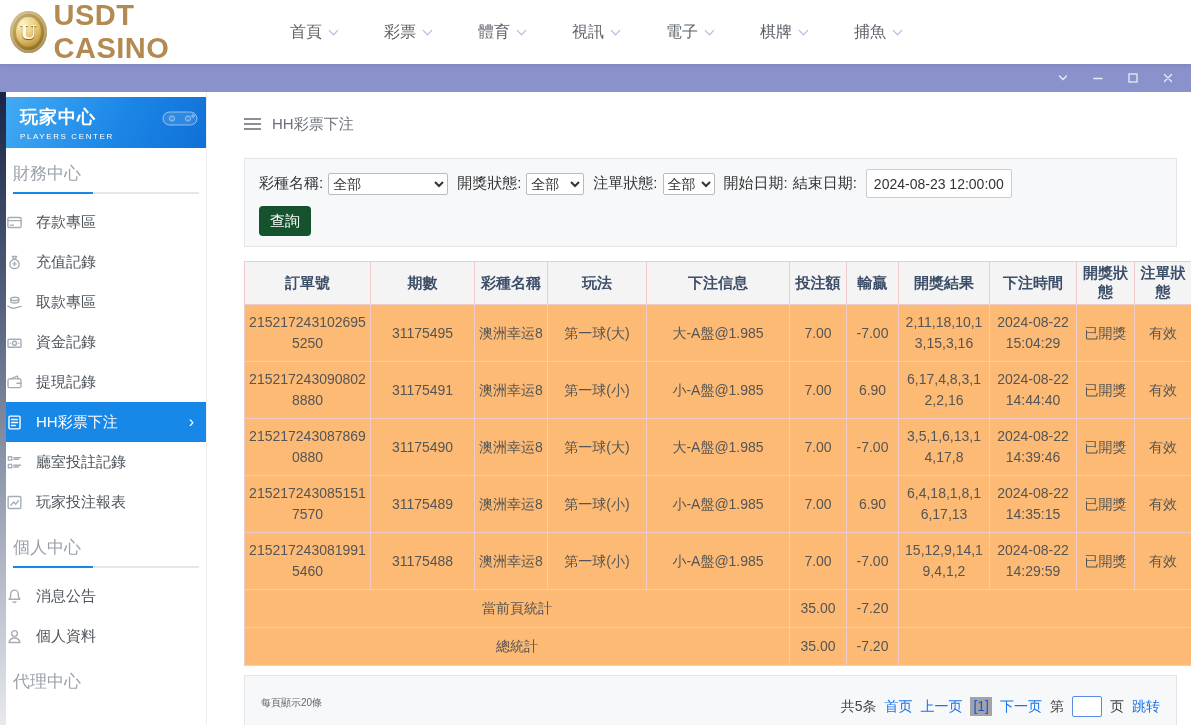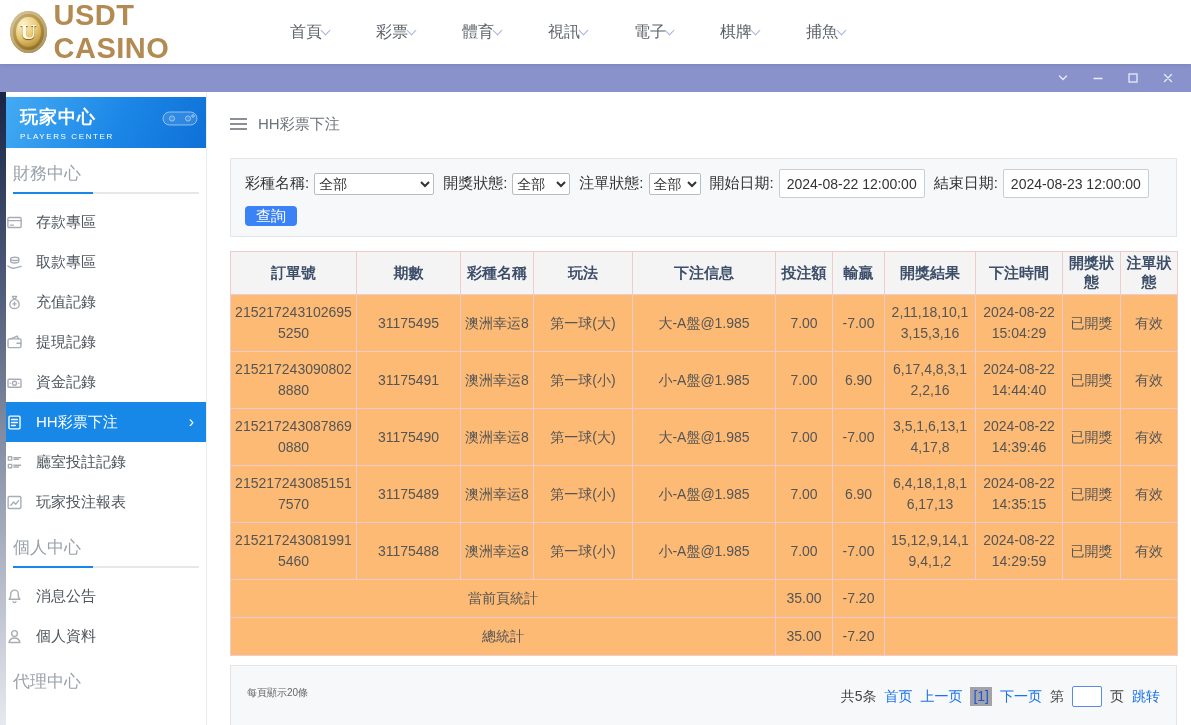--- a/index.html
+++ b/index.html
@@ -13,32 +13,32 @@
     padding-left:10px; position:relative; z-index:3; box-shadow:0 1px 4px rgba(0,0,0,.10); }
   .brand { display:flex; align-items:center; gap:7px; width:222px; flex-shrink:0; }
   .coin { width:42px; height:42px; border-radius:50%;
     background: radial-gradient(circle at 35% 30%, #fdf3c8, #e6c46e 40%, #ab842f 72%, #7a5c1d);
     box-shadow: inset 0 0 0 3px rgba(255,255,255,.30), inset 0 0 0 6px rgba(110,82,24,.40);
     display:flex; align-items:center; justify-content:center; }
   .coin span { font-family:"DejaVu Serif", serif; font-weight:bold; font-size:19px;
     color:#fff8e4; text-shadow:0 1px 1px #6e5218; }
   .brand-text { font-size:29px; font-weight:800; letter-spacing:.5px; color:#b38b52; }
   .mainnav { display:flex; gap:47px; margin-left:58px; font-size:16px; color:#5d6269; }
-  .nav-item { display:flex; align-items:center; cursor:pointer; }
+  .nav-item { display:flex; align-items:center; gap:8px; cursor:pointer; }
   .nav-chev { width:7px; height:7px; border-right:1.7px solid #a9b3de; border-bottom:1.7px solid #a9b3de;
     transform: rotate(45deg); margin-top:-4px; }
   
   .titlebar { height:28px; background:#8a92cc; display:flex; align-items:center;
     justify-content:flex-end; gap:21px; padding-right:16px; }
   .win-btn { width:14px; height:14px; display:flex; align-items:center; justify-content:center;
     cursor:pointer; background:none; border:none; padding:0; }
   .win-btn svg { width:12px; height:12px; }
   .win-btn svg * { stroke:#e9ecf8; stroke-width:1.3; fill:none; stroke-linecap:round; }
   
-  .content { display:flex; height:633px; overflow:hidden; }
+  .content { display:flex; height:633px; overflow:hidden;gap:14px; }
   
   .sidebar { width:207px; flex-shrink:0; background:#fff; position:relative;
     border-right:1px solid #ececee; overflow:hidden; }
   .edge-strip { position:absolute; left:0; top:0; bottom:0; width:6px;
     background: linear-gradient(180deg,#1a2545 0%,#4d5a78 30%,#9aa2b4 65%,#e8e9ee 100%); }
   .sb-inner { margin-left:6px; }
   .sb-header { margin-top:5px; height:51px; position:relative; overflow:hidden;
     background: linear-gradient(115deg,#43abf3 0%,#1c87e7 55%,#0f70d7 100%);
     color:#fff; padding:8px 10px 0 14px; }
   .sb-title { font-size:18px; font-weight:bold; letter-spacing:1px; }
@@ -65,21 +65,21 @@
   .hamburger i { display:block; height:2px; background:#8b9097; }
   .filter-panel { border:1px solid #e3e5e8; background:#f7f8fa; padding:10px 14px 10px 14px; }
   .filter-row { display:flex; align-items:center; font-size:15px; color:#333; white-space:nowrap; }
   .filter-row label { margin-right:5px; }
   .filter-row label + * { margin-right:9px; }
   .sel { height:22px; border:1px solid #b9bcc1; background:#fff; font-size:14px;
     color:#333; border-radius:2px; font-family:inherit; }
   .w120 { width:120px; } .w58 { width:58px; } .w52 { width:52px; }
   .date-input { height:29px; width:146px; border:1px solid #c9ccd1; font-size:14px;
     color:#333; padding:0 7px; border-radius:2px; background:#fff; font-family:inherit; }
-  .search-btn { margin-top:8px; width:52px; height:20px; background:#3b82f6; color:#fff;
+  .search-btn { margin-top:8px; width:52px; height:30px; background:#14532d; color:#fff;
     border:none; border-radius:4px; font-size:15px; cursor:pointer; font-family:inherit; }
   
   table.bets { margin-top:14px; width:947px; border-collapse:collapse; table-layout:fixed; background:#fdba74; }
   table.bets th, table.bets td { border:1px solid #f0cbcb; text-align:center; padding:2px 3px; }
   table.bets th { height:40px; background:#f4f4f5; color:#3d4e68; font-size:15px; font-weight:bold; }
   table.bets td { height:57px; font-size:14px; color:#555; word-break:break-all; line-height:1.5; }
   table.bets tr.summary td { height:38px; }
   
   .footer-panel { margin-top:9px; border:1px solid #e3e5e8; background:#f7f8fa;
     height:72px; display:flex; align-items:flex-start; padding:20px 16px 0 16px; }
@@ -182,55 +182,55 @@
                   <svg viewBox="0 0 16 16">
                     <rect x="1.75" y="3.25" width="12.5" height="9.5" rx="1.2"></rect>
                     <path d="M1.75 6.25h12.5M4 10.5h3"></path>
                   </svg>
                 </span>
                 <span>存款專區</span>
               </div>
               <div class="sb-item">
                 <span class="sb-icon">
                   <svg viewBox="0 0 16 16">
+                    <path d="M6 2.2h4L8.7 4.6H7.3z"></path>
+                    <path d="M8 4.6c-2.9 1.2-4.4 3-4.4 5.2 0 2.3 2 3.9 4.4 3.9s4.4-1.6 4.4-3.9c0-2.2-1.5-4-4.4-5.2z"></path>
+                    <path d="M8 7.8v3M6.6 9.3h2.8"></path>
+                  </svg>
+                </span>
+                <span>充值記錄</span>
+              </div>
+              <div class="sb-item">
+                <span class="sb-icon">
+                  <svg viewBox="0 0 16 16">
                     <ellipse cx="8.2" cy="4.6" rx="3.8" ry="1.5"></ellipse>
                     <path d="M4.4 4.6v2.3c0 .9 1.7 1.6 3.8 1.6s3.8-.7 3.8-1.6V4.6"></path>
                     <path d="M1.8 11.3c2.1 1.9 4.2 2.5 6.2 2l6.2-1.7"></path>
                   </svg>
                 </span>
                 <span>取款專區</span>
               </div>
               <div class="sb-item">
                 <span class="sb-icon">
                   <svg viewBox="0 0 16 16">
-                    <path d="M6 2.2h4L8.7 4.6H7.3z"></path>
-                    <path d="M8 4.6c-2.9 1.2-4.4 3-4.4 5.2 0 2.3 2 3.9 4.4 3.9s4.4-1.6 4.4-3.9c0-2.2-1.5-4-4.4-5.2z"></path>
-                    <path d="M8 7.8v3M6.6 9.3h2.8"></path>
-                  </svg>
-                </span>
-                <span>充值記錄</span>
-              </div>
-              <div class="sb-item">
-                <span class="sb-icon">
-                  <svg viewBox="0 0 16 16">
-                    <rect x="1.9" y="4.6" width="12.2" height="8.2" rx="1.2"></rect>
-                    <path d="M4.3 4.6l6.3-2.7 1.1 2.6M10.3 8.7h3.8"></path>
-                  </svg>
-                </span>
-                <span>提現記錄</span>
-              </div>
-              <div class="sb-item">
-                <span class="sb-icon">
-                  <svg viewBox="0 0 16 16">
                     <rect x="1.9" y="4.9" width="12.2" height="7.6" rx=".8"></rect>
                     <circle cx="8" cy="8.7" r="1.9"></circle>
                     <path d="M4 8.7h.01M12 8.7h.01"></path>
                   </svg>
                 </span>
                 <span>資金記錄</span>
+              </div>
+              <div class="sb-item">
+                <span class="sb-icon">
+                  <svg viewBox="0 0 16 16">
+                    <rect x="1.9" y="4.6" width="12.2" height="8.2" rx="1.2"></rect>
+                    <path d="M4.3 4.6l6.3-2.7 1.1 2.6M10.3 8.7h3.8"></path>
+                  </svg>
+                </span>
+                <span>提現記錄</span>
               </div>
               <div class="sb-item active">
                 <span class="sb-icon">
                   <svg viewBox="0 0 16 16">
                     <rect x="2.8" y="2" width="10.4" height="12" rx="1"></rect>
                     <path d="M5.2 5.2h5.6M5.2 8h5.6M5.2 10.8h3.6"></path>
                   </svg>
                 </span>
                 <span>HH彩票下注</span>
                 <span class="chev">›</span>
@@ -302,21 +302,20 @@
           </select>
           <label>開獎狀態:</label>
           <select class="sel w58">
             <option>全部</option>
           </select>
           <label>注單狀態:</label>
           <select class="sel w52">
             <option>全部</option>
           </select>
           <label>開始日期:</label>
-          <input type="text" class="date-input" value="2024-08-22 12:00:00" style="">
           <label>結束日期:</label>
           <input type="text" class="date-input" value="2024-08-23 12:00:00" style="">
         </div>
         <button class="search-btn">查詢</button>
       </section>
 
       <table class="bets">
         <colgroup>
           <col style="width:126px">
             <col style="width:104px">

